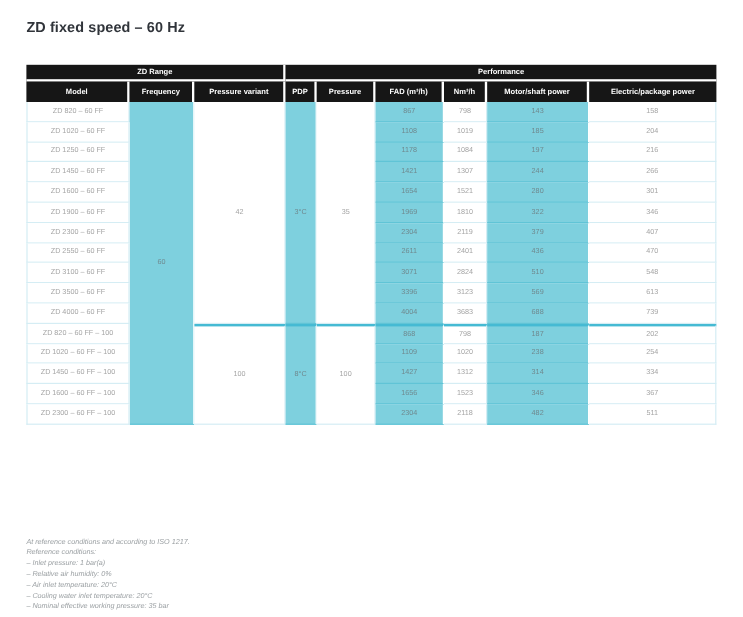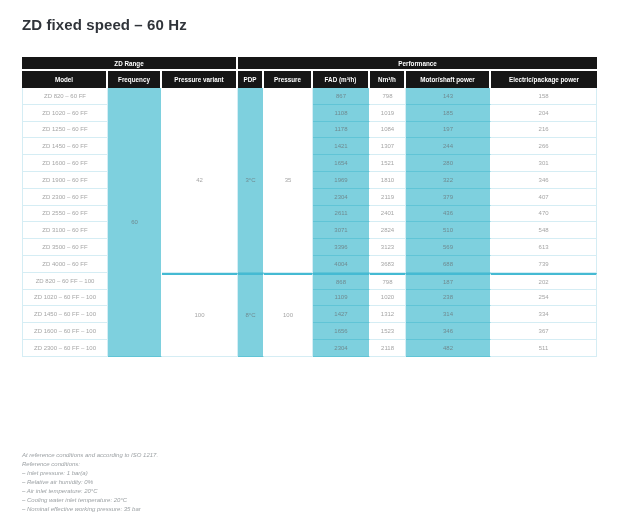--- a/index.html
+++ b/index.html
@@ -5,21 +5,21 @@
   * { margin: 0; padding: 0; box-sizing: border-box; }
   html, body { background: #ffffff; }
   body {
     width: 619px; height: 514px;
     font-family: "Liberation Sans", sans-serif;
     overflow: hidden;
   }
   .page { padding: 16px 22px 0 22px; }
 
   .title {
-    font-size: 15px; font-weight: bold; color: #30343a;
+    font-size: 12px; font-weight: bold; color: #30343a;
     letter-spacing: 0.1px; margin-bottom: 24px;
   }
 
   table.spec {
     width: 575px; table-layout: fixed;
     border-collapse: separate; border-spacing: 0;
   }
   th {
     background: #161616; color: #ffffff;
     font-weight: bold; font-size: 6.3px; text-align: center;

